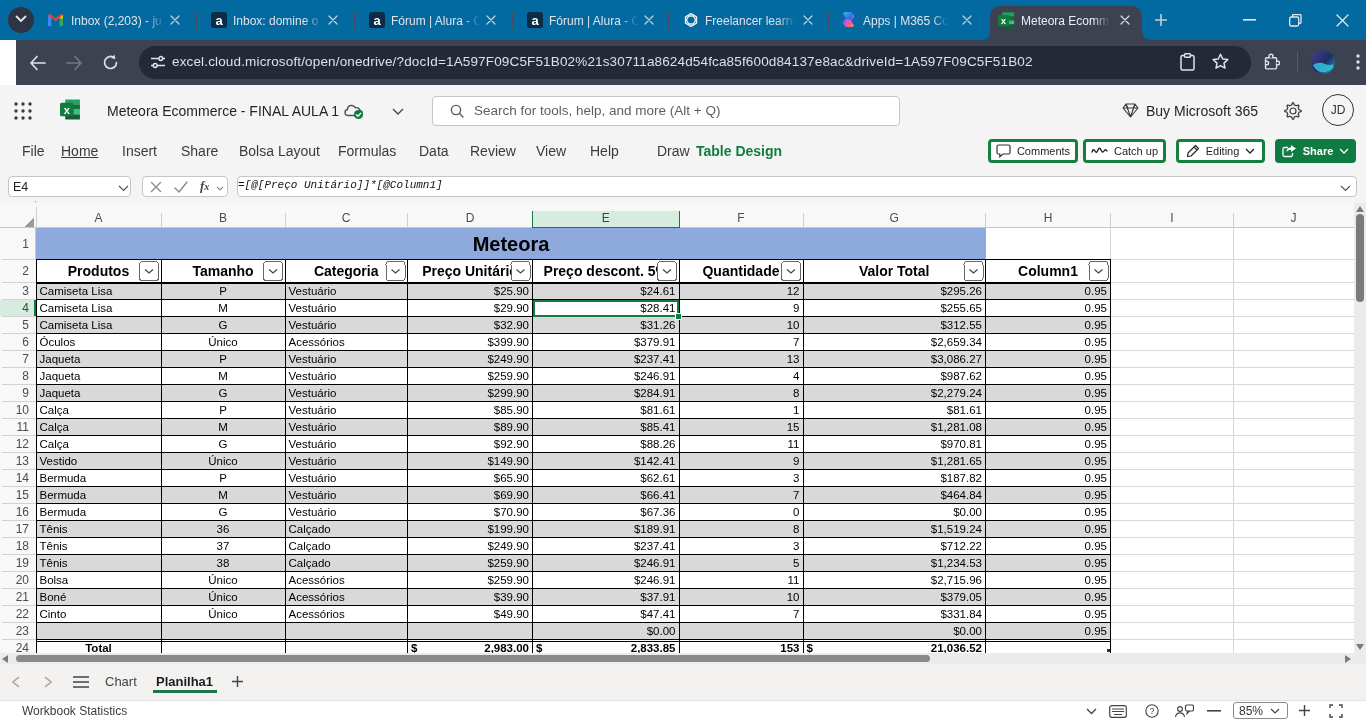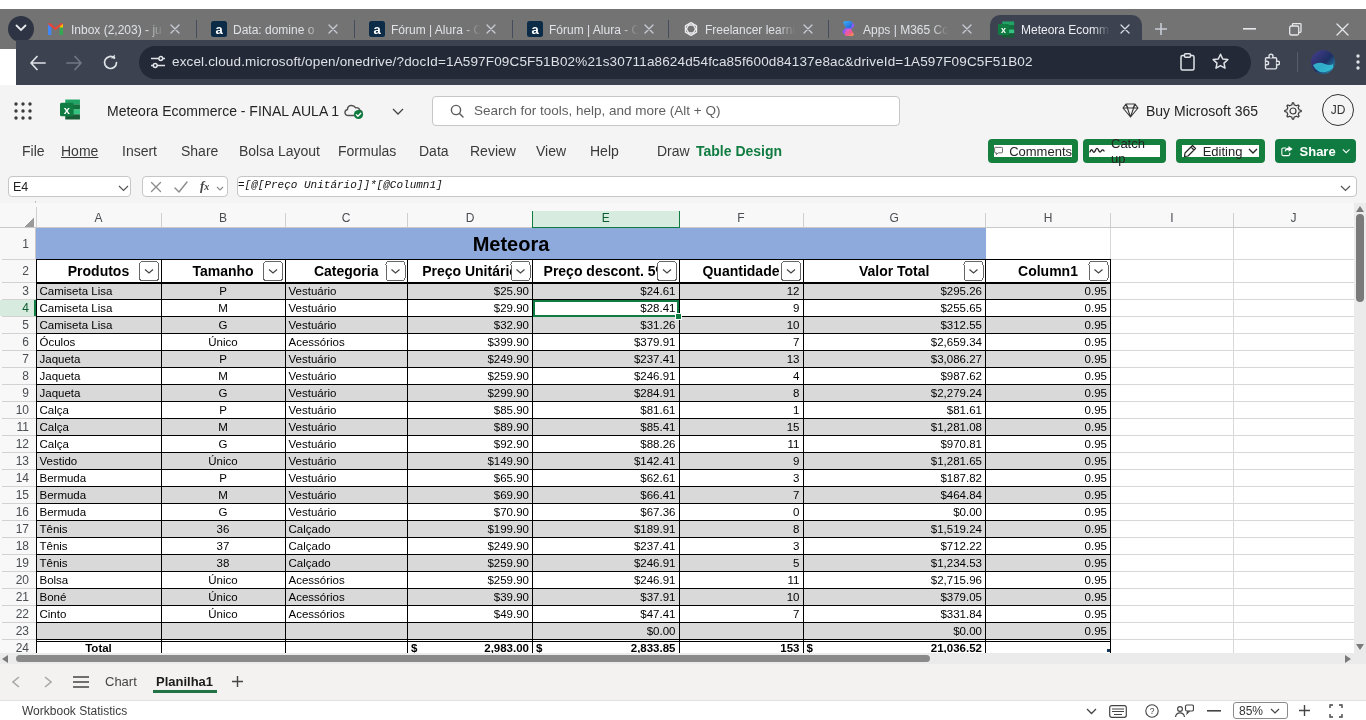--- a/index.html
+++ b/index.html
@@ -1,32 +1,32 @@
 <!DOCTYPE html>
 <html><head><meta charset="utf-8">
 <style>
 *{margin:0;padding:0;box-sizing:border-box;}
 html,body{width:1366px;height:720px;overflow:hidden;}
 body{font-family:"Liberation Sans",sans-serif;position:relative;background:#fff;}
 .ab{position:absolute;}
 
-#tabstrip{left:0;top:9px;width:1366px;height:40px;background:#737373;}
+#tabstrip{left:0;top:0;width:1366px;height:40px;background:#0369a1;}
 #toolbar{left:16px;top:40px;width:1366px;height:45px;background:#3C4250;}
 .tabtitle{font-size:12px;color:#dfe2e7;white-space:nowrap;overflow:hidden;-webkit-mask-image:linear-gradient(to right,#000 78%,transparent 97%);mask-image:linear-gradient(to right,#000 78%,transparent 97%);}
 .tabsep{width:1px;height:18px;background:#454c5c;top:11px;}
 #activetab{background:#3C4250;border-radius:10px 10px 0 0;top:6px;height:34px;}
 #urlpill{left:123px;top:6px;width:1112px;height:33px;border-radius:17px;background:#232937;}
 #urltext{font-size:13.5px;color:#dde0e5;letter-spacing:0.15px;white-space:nowrap;}
 
 #exheader{left:0;top:85px;width:1366px;height:48px;background:#F5F4F4;}
 #exmenu{left:0;top:133px;width:1366px;height:37px;background:#F5F4F4;padding-left:13px;}
 #exformula{left:0;top:170px;width:1366px;height:33px;background:#F5F4F4;}
 .menuitem{font-size:14px;color:#3a3a3a;top:10px;}
-.pillbtn{height:24px;top:6px;border:6px solid #15803d;border-radius:4px;background:#fff;
-  font-size:13px;color:#252525;display:flex;align-items:center;justify-content:center;gap:6px;}
+.pillbtn{height:24px;top:6px;border:3px solid #15803d;border-radius:4px;background:#fff;
+  font-size:11px;color:#252525;display:flex;align-items:center;justify-content:center;gap:6px;}
 .inbox{background:#fff;border:1px solid #C8C6C4;border-radius:4px;height:21px;top:6px;}
 
 #grid{left:0;top:203px;width:1366px;height:461px;background:#fff;overflow:hidden;}
 </style></head>
 <body>
 
 <div class="ab" id="tabstrip">
 <div class="ab" style="left:8px;top:7px;width:26px;height:26px;border-radius:13px;background:#2E3443;"></div>
 <svg class="ab" style="left:15px;top:15px" width="12" height="8" viewBox="0 0 12 8">
       <path d="M1.5 1.5 L6 6 L10.5 1.5" stroke="#e8eaed" stroke-width="1.8" fill="none" stroke-linecap="round"></path>
@@ -40,21 +40,21 @@
     </svg>
 <div class="ab tabtitle" style="left:71px;top:14px;width:96px;">Inbox (2,203) - ju</div>
 <svg class="ab" style="left:170px;top:15px" width="10" height="10" viewBox="0 0 10 10">
       <path d="M1 1 L9 9 M9 1 L1 9" stroke="#c7ccd6" stroke-width="1.25" stroke-linecap="round"></path>
     </svg>
 <div class="ab tabsep" style="left:196px;"></div>
 <svg class="ab" style="left:211px;top:12px" width="16" height="16" viewBox="0 0 16 16">
       <rect width="16" height="16" rx="2.5" fill="#0B2B46"></rect>
       <text x="8" y="12.5" font-family="Liberation Sans" font-size="13" font-weight="bold" fill="#fff" text-anchor="middle">a</text>
     </svg>
-<div class="ab tabtitle" style="left:233px;top:14px;width:92px;">Data: domine o</div>
+<div class="ab tabtitle" style="left:233px;top:14px;width:92px;">Inbox: domine o</div>
 <svg class="ab" style="left:328px;top:15px" width="10" height="10" viewBox="0 0 10 10">
       <path d="M1 1 L9 9 M9 1 L1 9" stroke="#c7ccd6" stroke-width="1.25" stroke-linecap="round"></path>
     </svg>
 <div class="ab tabsep" style="left:354px;"></div>
 <svg class="ab" style="left:369px;top:12px" width="16" height="16" viewBox="0 0 16 16">
       <rect width="16" height="16" rx="2.5" fill="#0B2B46"></rect>
       <text x="8" y="12.5" font-family="Liberation Sans" font-size="13" font-weight="bold" fill="#fff" text-anchor="middle">a</text>
     </svg>
 <div class="ab tabtitle" style="left:391px;top:14px;width:92px;">Fórum | Alura - C</div>
 <svg class="ab" style="left:486px;top:15px" width="10" height="10" viewBox="0 0 10 10">

